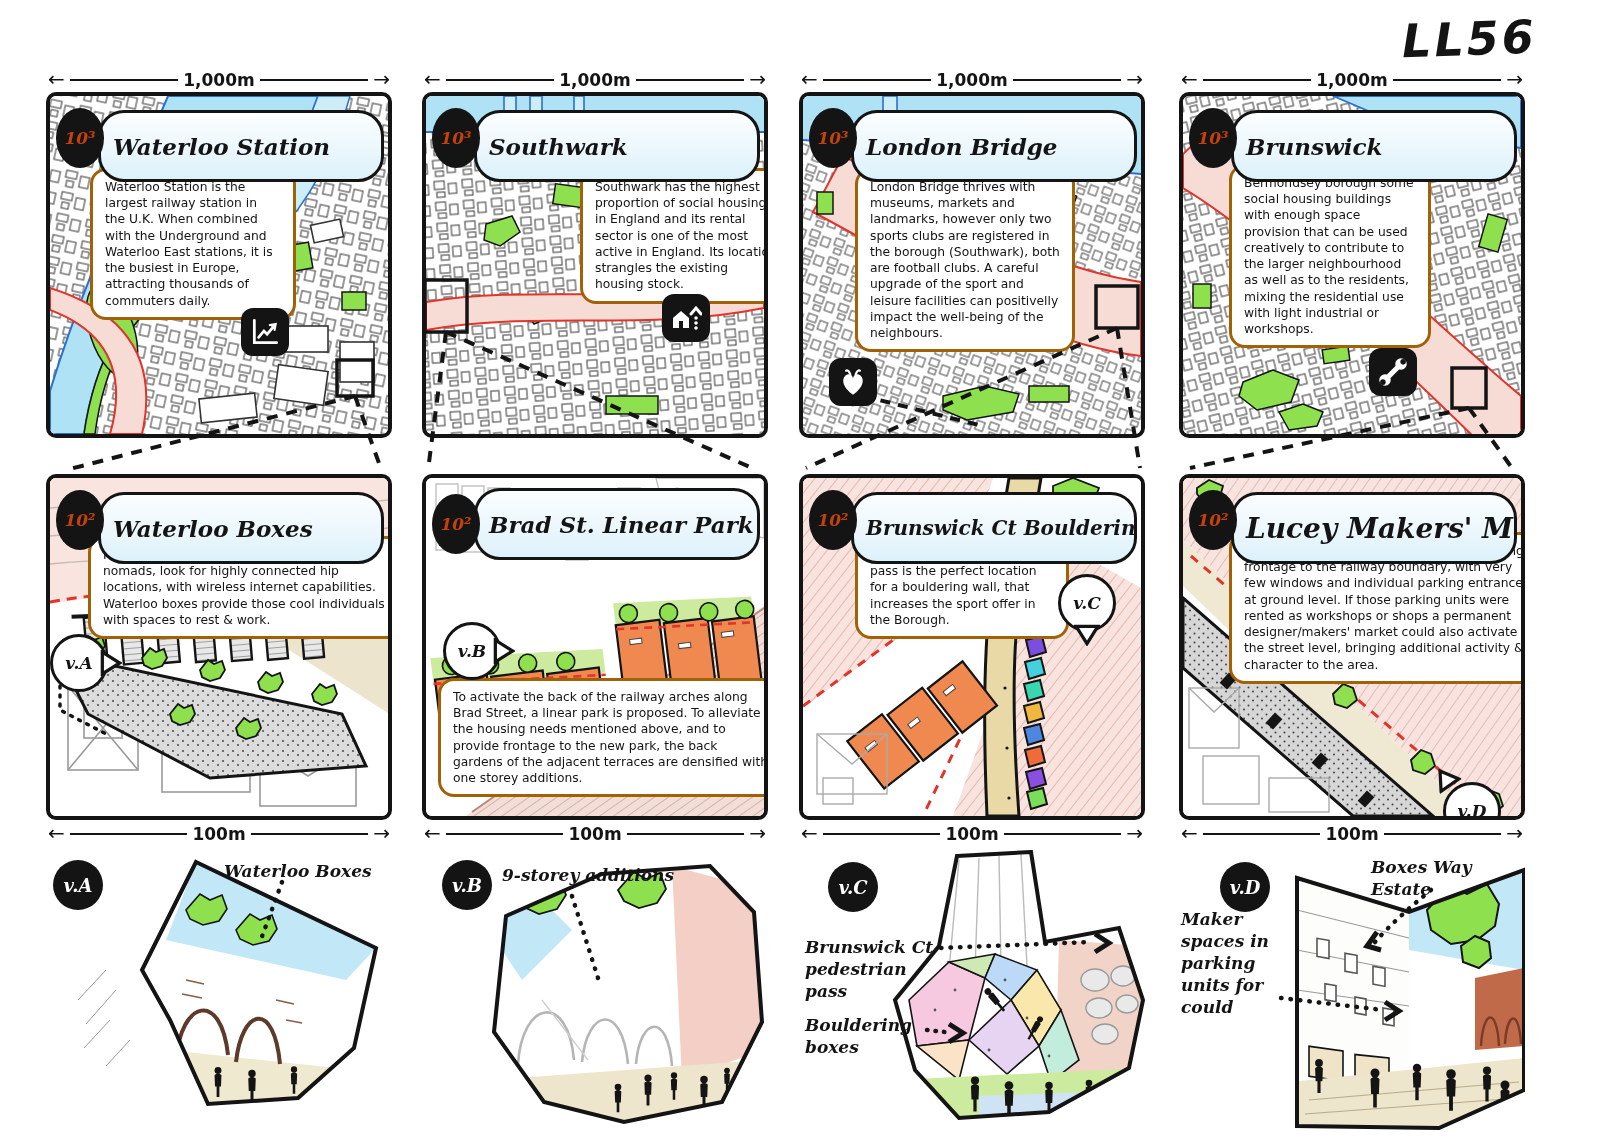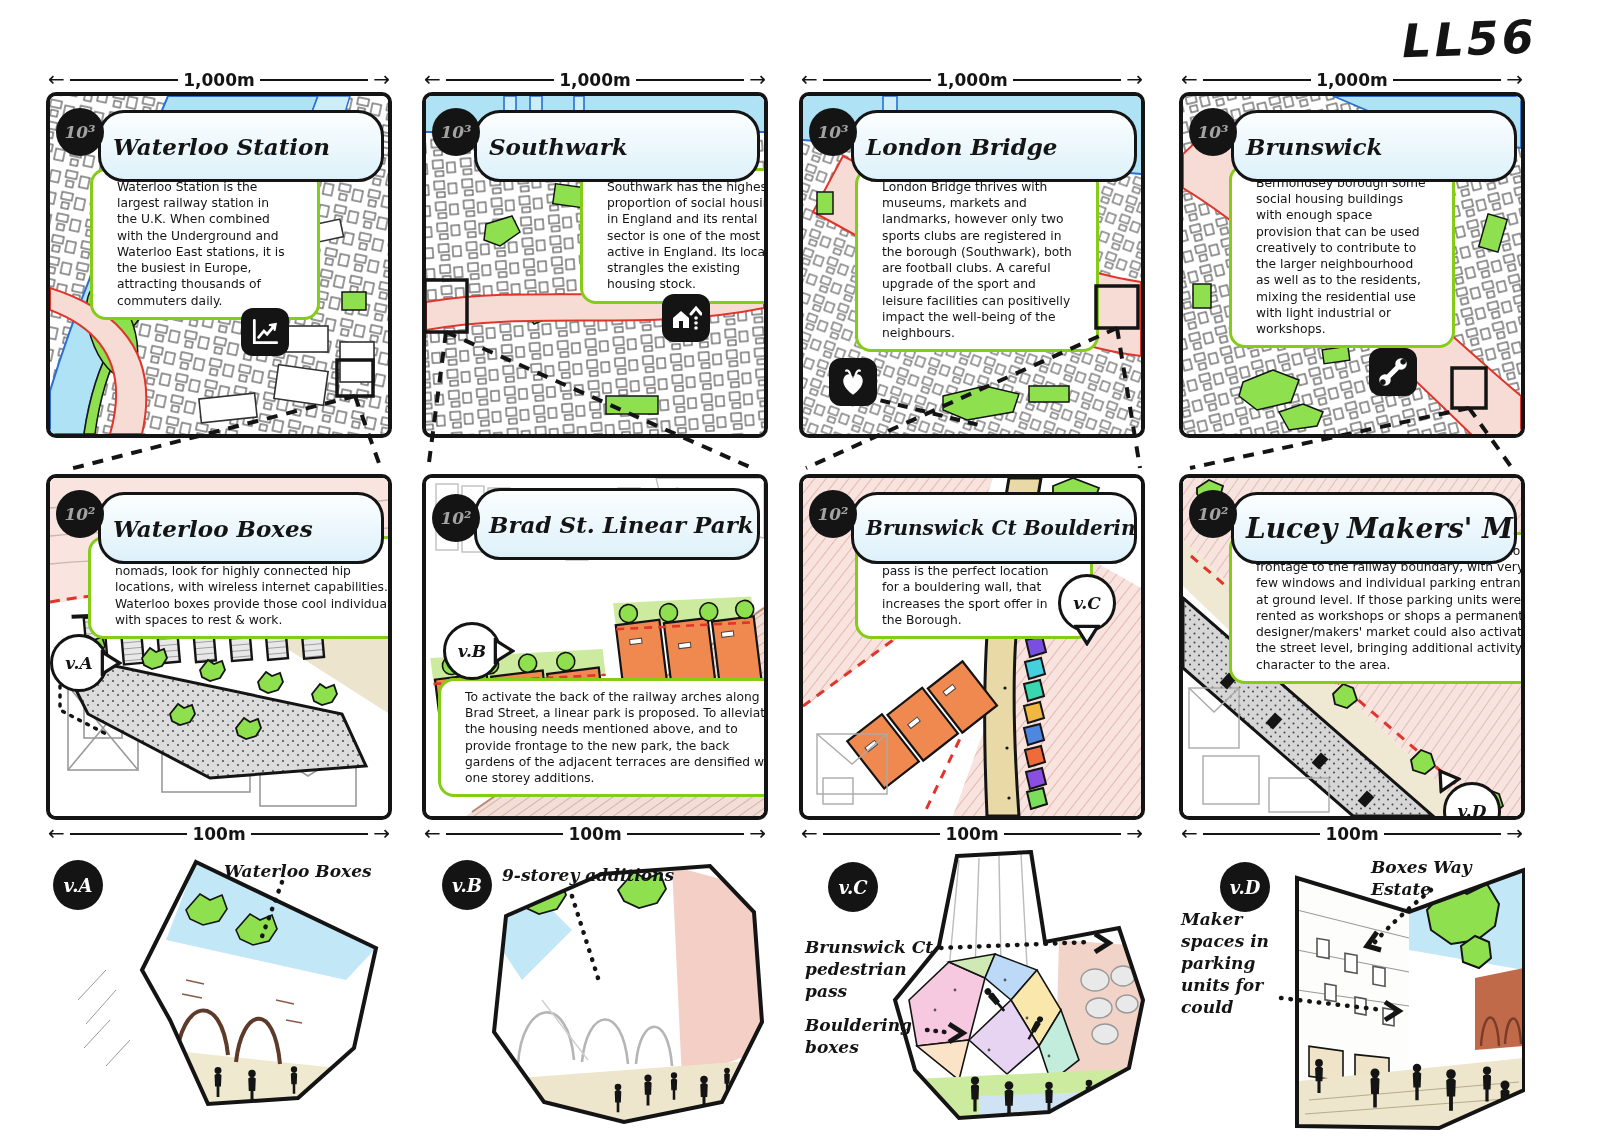--- a/index.html
+++ b/index.html
@@ -14,31 +14,31 @@
   .sb .ln{flex:1;height:0;border-top:2.6px solid #141414;}
   .sb .ar{font-size:20px;line-height:1;font-weight:400;transform:translateY(-1px);}
   .sb-top{top:70px}.sb-mid{top:824px}
 
   
   .map{position:absolute;left:0;width:338px;height:338px;border:4px solid #141414;
        border-radius:10px;overflow:hidden;background:#fff;}
   .map-top{top:92px}.map-mid{top:474px}
   .map svg.bg{position:absolute;inset:0;width:100%;height:100%;}
 
-  .b10{position:absolute;z-index:6;width:48px;height:48px;border-radius:50%;background:#141414;
-       color:#a3a3a3;display:flex;align-items:center;justify-content:center;
+  .b10{position:absolute;z-index:6;width:48px;height:60px;border-radius:50%;background:#141414;
+       color:#c2410c;display:flex;align-items:center;justify-content:center;
        font:italic 700 17px "DejaVu Serif",serif;top:12px;left:6px;}
   .pill{position:absolute;z-index:5;top:14px;left:48px;right:4px;height:44px;
         border:3.5px solid #141414;border-radius:26px;
         background:linear-gradient(180deg,#fcfeff 0%,#ddf1fa 100%);
         display:flex;align-items:center;padding:11px 12px;
         font:italic 700 23px "DejaVu Serif",serif;white-space:nowrap;overflow:hidden;}
   .pill-sm{font-size:20px}.pill-md{font-size:28px}
-  .desc{position:absolute;z-index:4;background:#fff;border:3px solid #84cc16;border-radius:16px;
-        padding:8px 24px;font-size:12.3px;line-height:1.32;}
+  .desc{position:absolute;z-index:4;background:#fff;border:3px solid #a16207;border-radius:16px;
+        padding:8px 12px;font-size:12.3px;line-height:1.32;}
   .d-c1t{left:40px;top:72px;width:176px}
   .d-c2t{left:154px;top:72px;width:182px}
   .d-c3t{left:52px;top:72px;width:190px}
   .d-c4t{left:46px;top:68px;width:172px}
   .d-c1m{left:38px;top:58px;width:294px}
   .d-c2m{left:12px;top:200px;width:316px}
   .d-c3m{left:52px;top:58px;width:184px}
   .d-c4m{left:46px;top:54px;width:288px}
 
   .ic{position:absolute;z-index:6;width:48px;height:48px;border-radius:12px;background:#141414;

